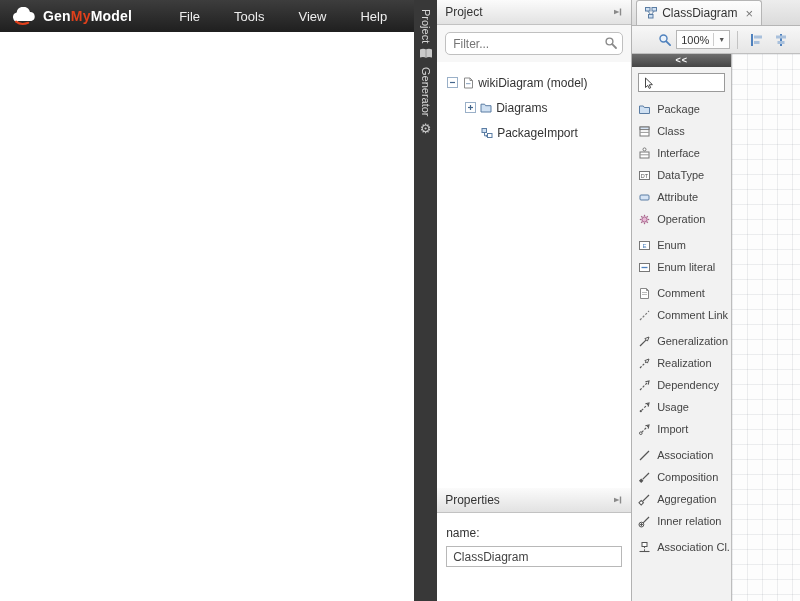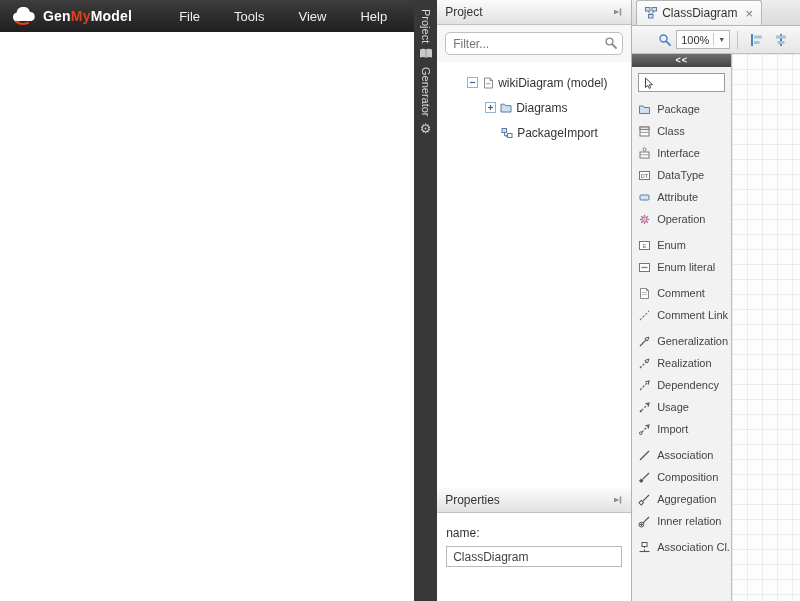--- a/index.html
+++ b/index.html
@@ -24,21 +24,21 @@
   .rail-gear { color:#c9c9c9; font-size:13px; line-height:13px; }
 
   
   .project-col { width:195px; background:#fff; border-right:1px solid #b2b2b2; display:flex; flex-direction:column; flex:none; }
   .panel-head { height:25px; flex:none; background:linear-gradient(#fbfbfb,#e2e2e2); border-bottom:1px solid #c2c2c2; display:flex; align-items:center; padding:0 8px; font-size:12px; color:#333; }
   .panel-head .ph-title { flex:1; }
   .filter-row { padding:7px 8px; background:#f7f7f7; flex:none; }
   .filter-wrap { position:relative; }
   .filter-wrap input { width:100%; height:23px; border:1px solid #c0c0c0; border-radius:5px; padding:0 24px 0 7px; font-size:12px; color:#555; font-family:"Liberation Sans",sans-serif; }
   .filter-wrap .mag { position:absolute; right:5px; top:4px; }
-  .tree { flex:1; padding:8px 4px; font-size:12px; color:#333; overflow:hidden;margin-left:20px; }
+  .tree { flex:1; padding:8px 4px; font-size:12px; color:#333; overflow:hidden; }
   .tree-row { display:flex; align-items:center; gap:4px; height:25px; cursor:pointer; }
   .tree-row svg { flex:none; }
   .props-body { height:88px; flex:none; padding:13px 9px; font-size:12px; color:#333; }
   .props-body input { width:100%; height:21px; margin-top:6px; border:1px solid #b8b8b8; padding:0 6px; font-size:12px; color:#444; font-family:"Liberation Sans",sans-serif; }
 
   
   .main { flex:1; display:flex; flex-direction:column; min-width:0; background:#e9e9e9; }
   .tabbar { height:26px; flex:none; background:linear-gradient(#ededed,#dbdbdb); border-bottom:1px solid #b5b5b5; display:flex; align-items:flex-end; padding-left:4px; }
   .tab { height:25px; background:linear-gradient(#fdfdfd,#efefef); border:1px solid #b5b5b5; border-bottom:none; border-radius:3px 3px 0 0; display:flex; align-items:center; gap:5px; padding:0 8px; font-size:12px; color:#333; cursor:pointer; }
   .tab-close { color:#777; font-size:13px; margin-left:3px; cursor:pointer; }

